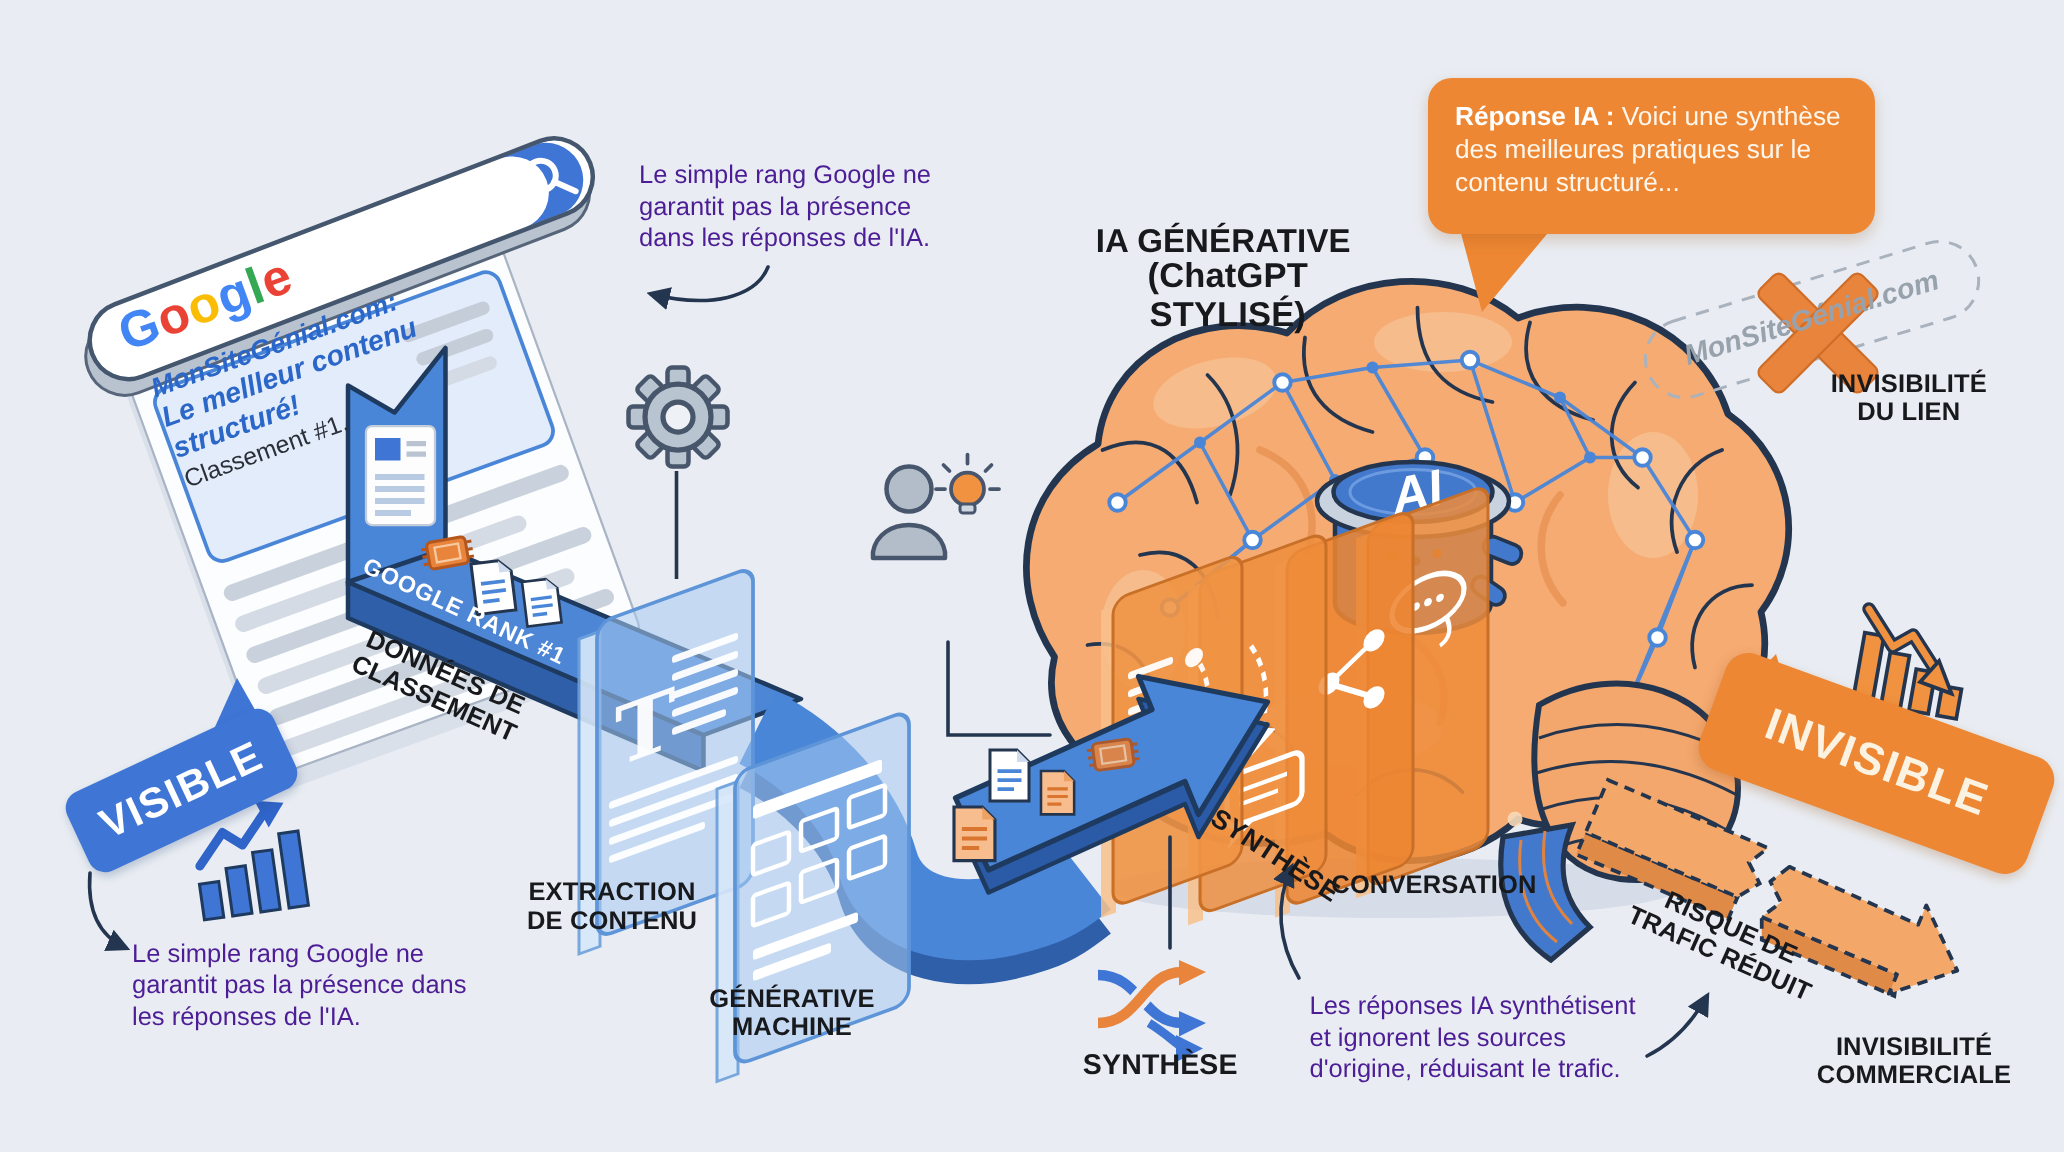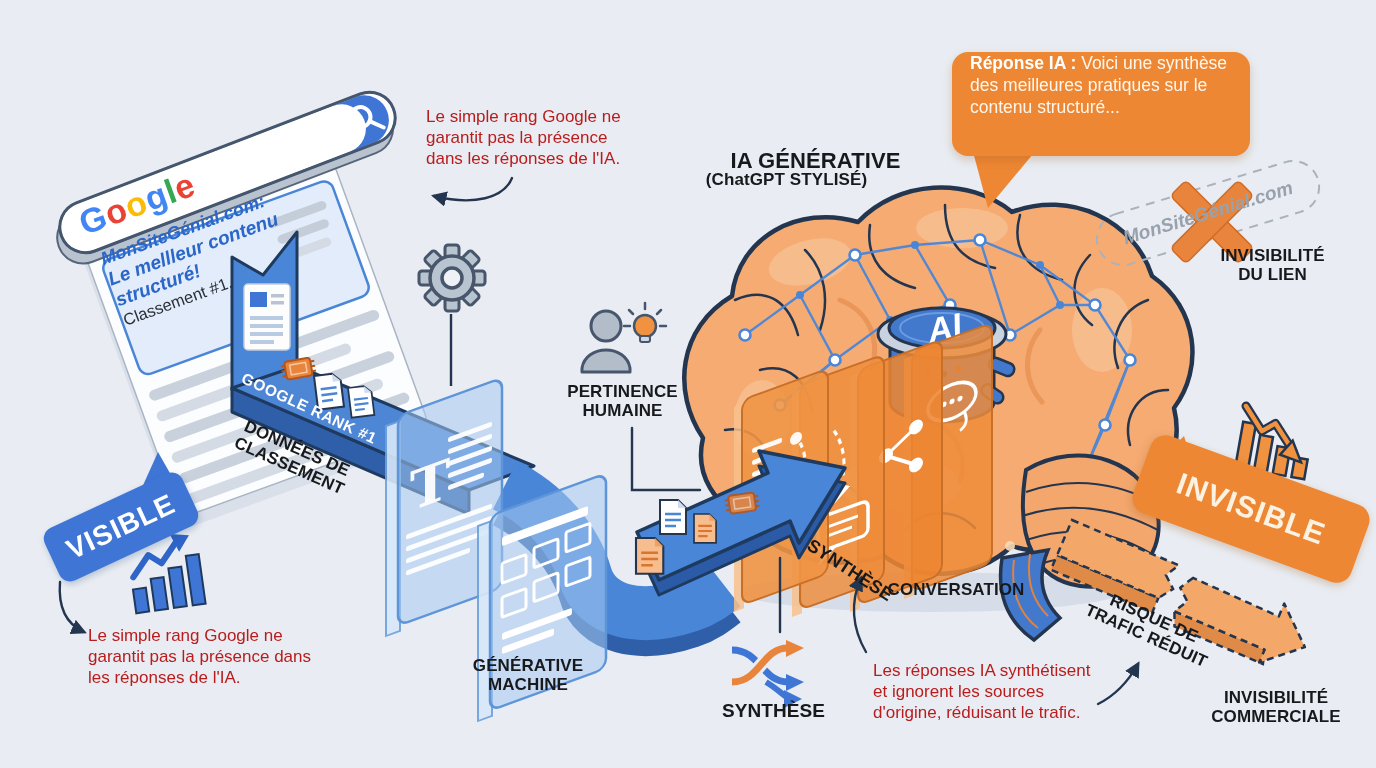--- a/index.html
+++ b/index.html
@@ -7,32 +7,32 @@
     --orange:#ed8733; --ink:#24364f; --text-dark:#17191c; --grey:#98a2ad;
   }
   *{margin:0;padding:0;box-sizing:border-box}
   html,body{width:1376px;height:768px;overflow:hidden}
   body{background:var(--background);font-family:"Liberation Sans","DejaVu Sans",sans-serif;position:relative}
   #stage{position:absolute;inset:0;width:1376px;height:768px}
   #art{position:absolute;inset:0;z-index:1}
   .layer-text{position:absolute;inset:0;z-index:2;pointer-events:none}
   .lbl{position:absolute;font-weight:700;font-size:17px;color:var(--text-dark);
        text-align:center;white-space:pre-line;line-height:1.14;letter-spacing:.1px}
-  .note{position:absolute;font-weight:400;font-size:17px;color:#b91c1c;
+  .note{position:absolute;font-weight:400;font-size:17px;color:#4c1d95;
         white-space:pre-line;line-height:1.24;text-align:left}
   .badge{position:absolute;display:flex;align-items:center;justify-content:center;
          font-weight:700;letter-spacing:1px;border-radius:12px}
   .badge-visible{background:var(--blue);color:#fff;font-size:28px;
     width:152px;height:58px;left:45px;top:498px;transform:rotate(-25deg);
     box-shadow:0 3px 6px rgba(40,70,120,.25)}
   .badge-invisible{background:var(--orange);color:#fbf2e2;font-size:30px;
     width:232px;height:82px;left:1135px;top:468px;transform:rotate(20deg);border-radius:16px;
     box-shadow:0 3px 8px rgba(160,90,30,.3)}
   .bubble{position:absolute;left:952px;top:52px;width:298px;min-height:104px;
-    background:var(--orange);border-radius:16px;padding:0 18px;color:#fff;
+    background:var(--orange);border-radius:16px;padding:14px 18px;color:#fff;
     font-size:17.5px;line-height:1.26;box-shadow:0 4px 10px rgba(150,85,25,.25)}
   .bubble .lead{font-weight:700}
   .bubble .body{font-weight:400;color:#fff6ec}
   .google-logo{position:absolute;left:74px;top:206px;font-size:34px;font-weight:700;
     transform:rotate(-20deg);transform-origin:left top;letter-spacing:.5px}
   .result-block{position:absolute;left:98px;top:250px;width:250px;
     transform:rotate(-20deg);transform-origin:left top}
   .result-site{color:#2b66c9;font-weight:700;font-style:italic;font-size:18px;line-height:1.15}
   .result-title{color:#2b66c9;font-weight:700;font-style:italic;font-size:19px;line-height:1.15}
   .result-rank{color:#2a2f38;font-weight:400;font-size:16.5px;margin-top:2px}
@@ -419,27 +419,27 @@
   <div class="note" style="left:88px;top:625px;width:250px">Le simple rang Google ne
 garantit pas la présence dans
 les réponses de l'IA.</div>
   <div class="note" style="left:873px;top:660px;width:245px">Les réponses IA synthétisent
 et ignorent les sources
 d'origine, réduisant le trafic.</div>
 
   <div class="lbl" style="left:236px;top:398px;width:140px;transform:rotate(25deg);color:#fff;font-size:15.5px;letter-spacing:.6px;white-space:nowrap">GOOGLE RANK #1</div>
   <div class="lbl" style="left:218px;top:438px;width:150px;transform:rotate(24deg)">DONNÉES DE
 CLASSEMENT</div>
+  <div class="lbl" style="left:338px;top:585px;width:140px">EXTRACTION
+DE CONTENU</div>
   <div class="lbl" style="left:458px;top:656px;width:140px">GÉNÉRATIVE
 MACHINE</div>
-  <div class="lbl" style="left:550px;top:382px;width:145px">PERTINENCE
-HUMAINE</div>
 
   <div class="lbl" style="left:723px;top:148px;width:185px;font-size:22px">IA GÉNÉRATIVE</div>
-  <div class="lbl" style="left:684px;top:170px;width:205px;font-size:17px">(ChatGPT STYLISÉ)</div>
+  <div class="lbl" style="left:716px;top:170px;width:205px;font-size:23px">(ChatGPT STYLISÉ)</div>
   <div class="lbl" style="left:795px;top:560px;width:110px;transform:rotate(33deg);font-size:18px">SYNTHÈSE</div>
   <div class="lbl" style="left:876px;top:580px;width:160px">CONVERSATION</div>
   <div class="lbl" style="left:706px;top:700px;width:135px;font-size:19px">SYNTHÈSE</div>
 
   <div class="bubble">
     <span class="lead">Réponse IA :</span><span class="body"> Voici une synthèse des meilleures pratiques sur le contenu structuré...</span>
   </div>
 
   <div class="badge badge-visible">VISIBLE</div>
   <div class="badge badge-invisible">INVISIBLE</div>

